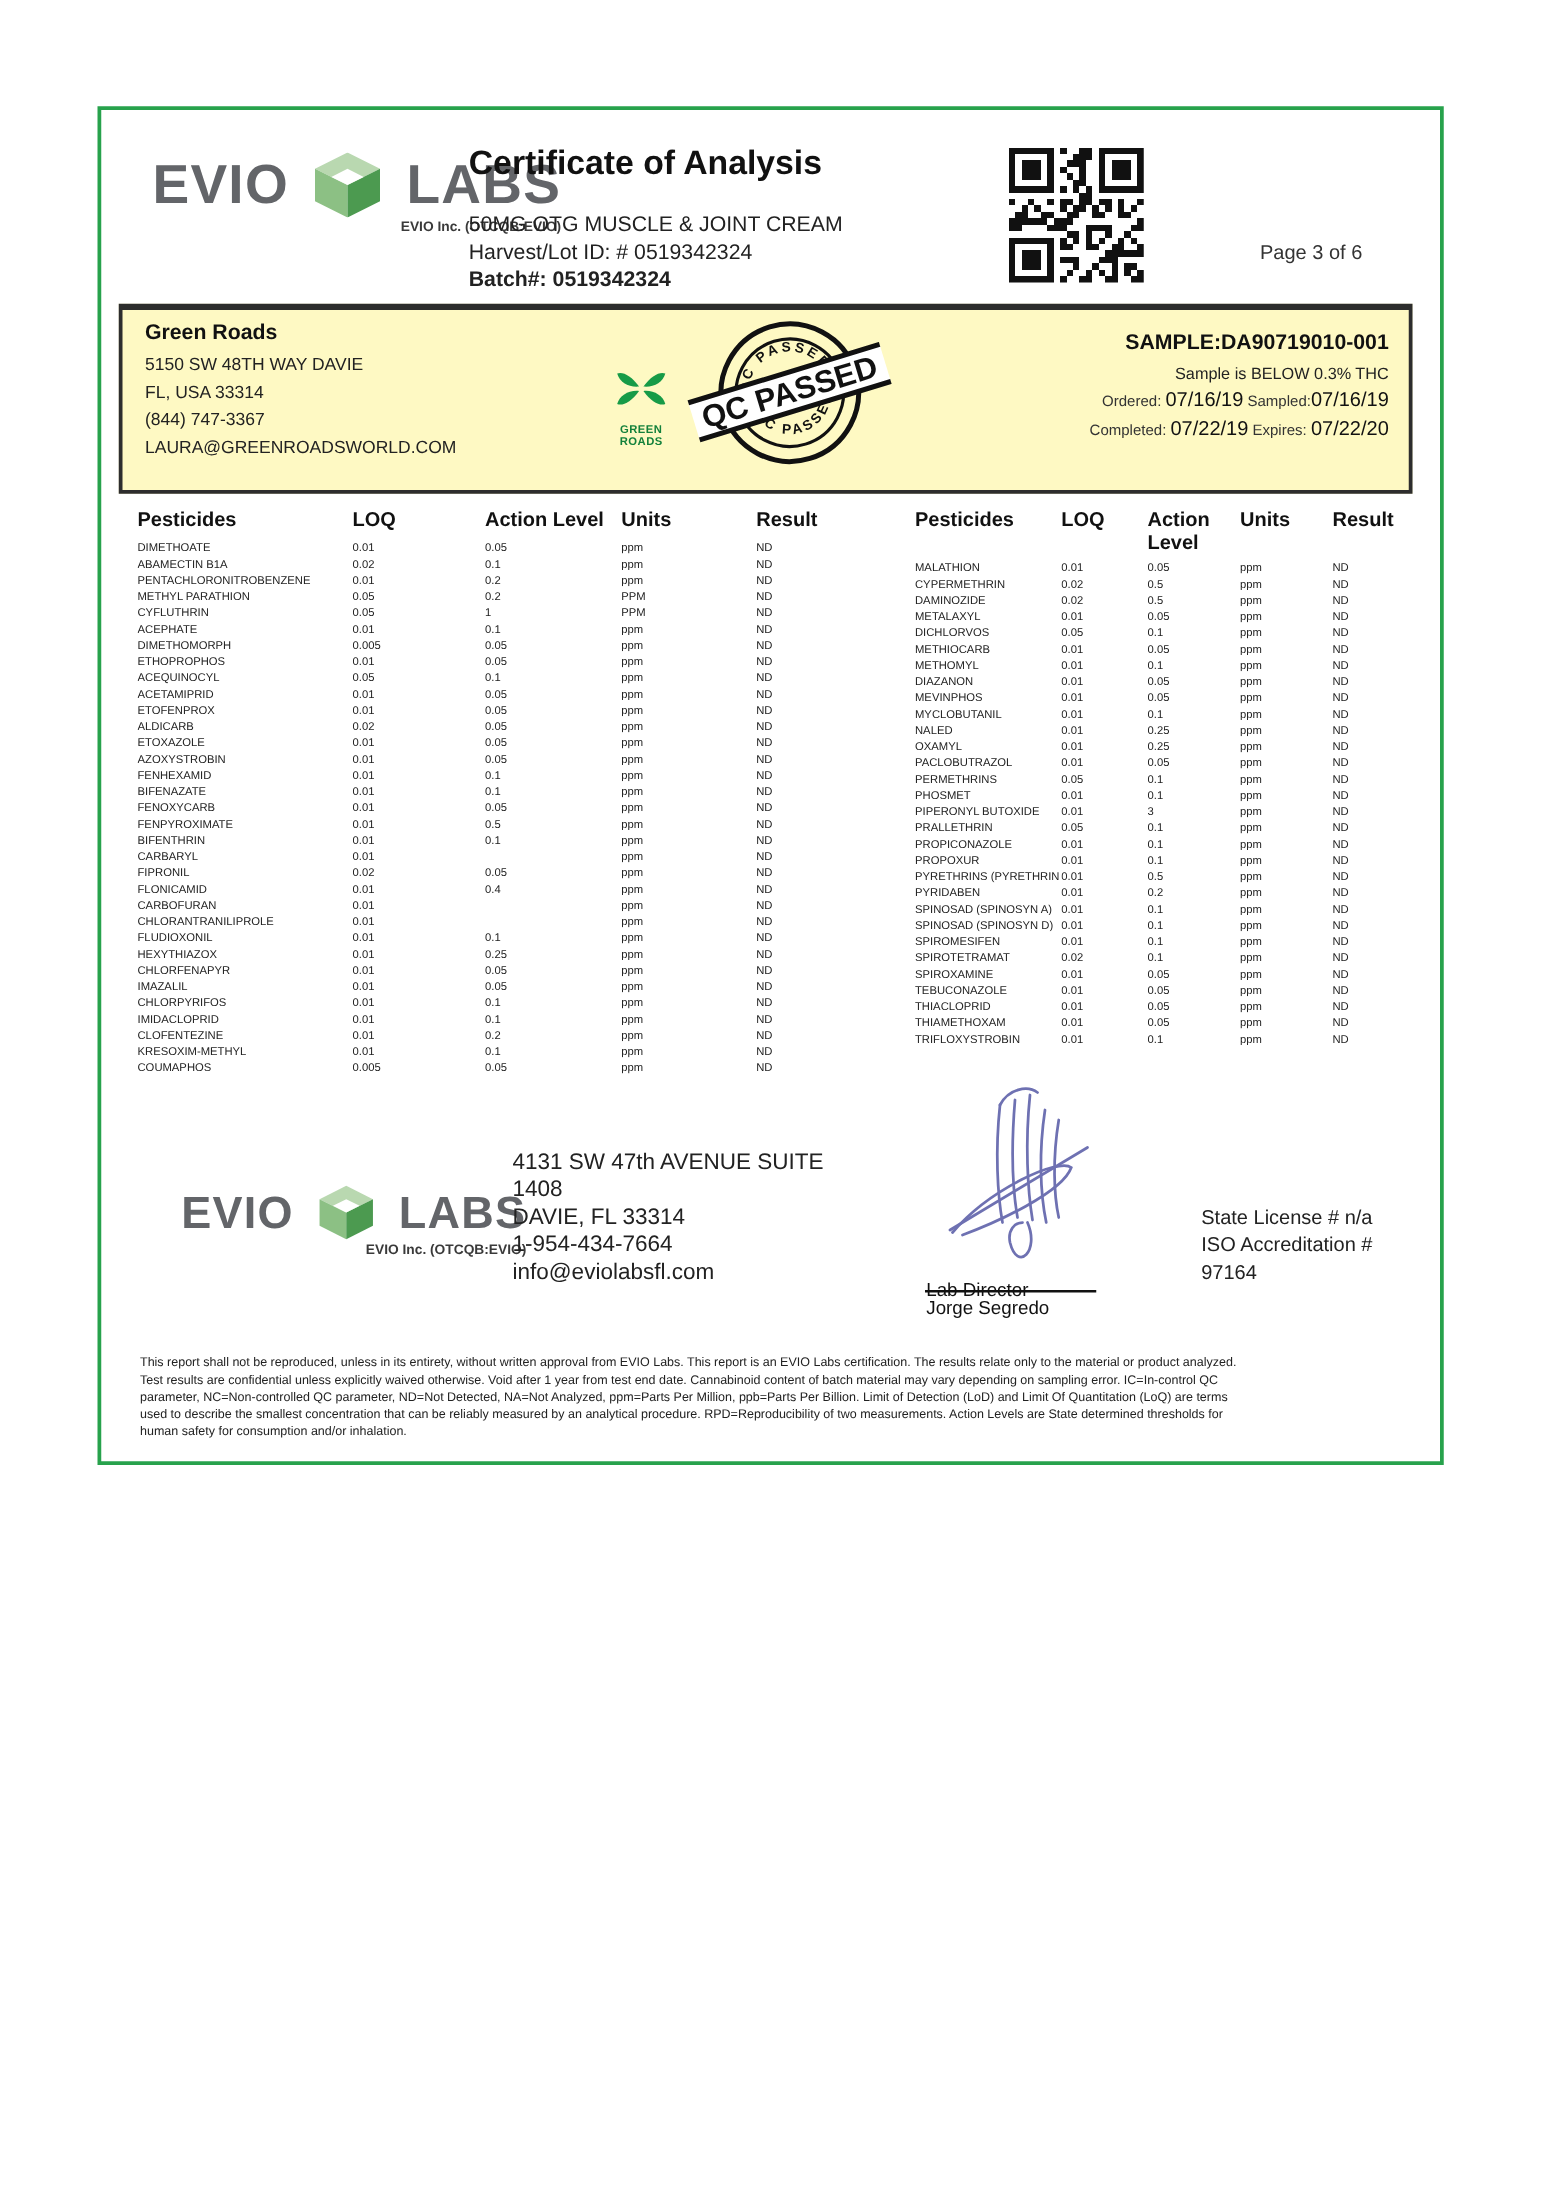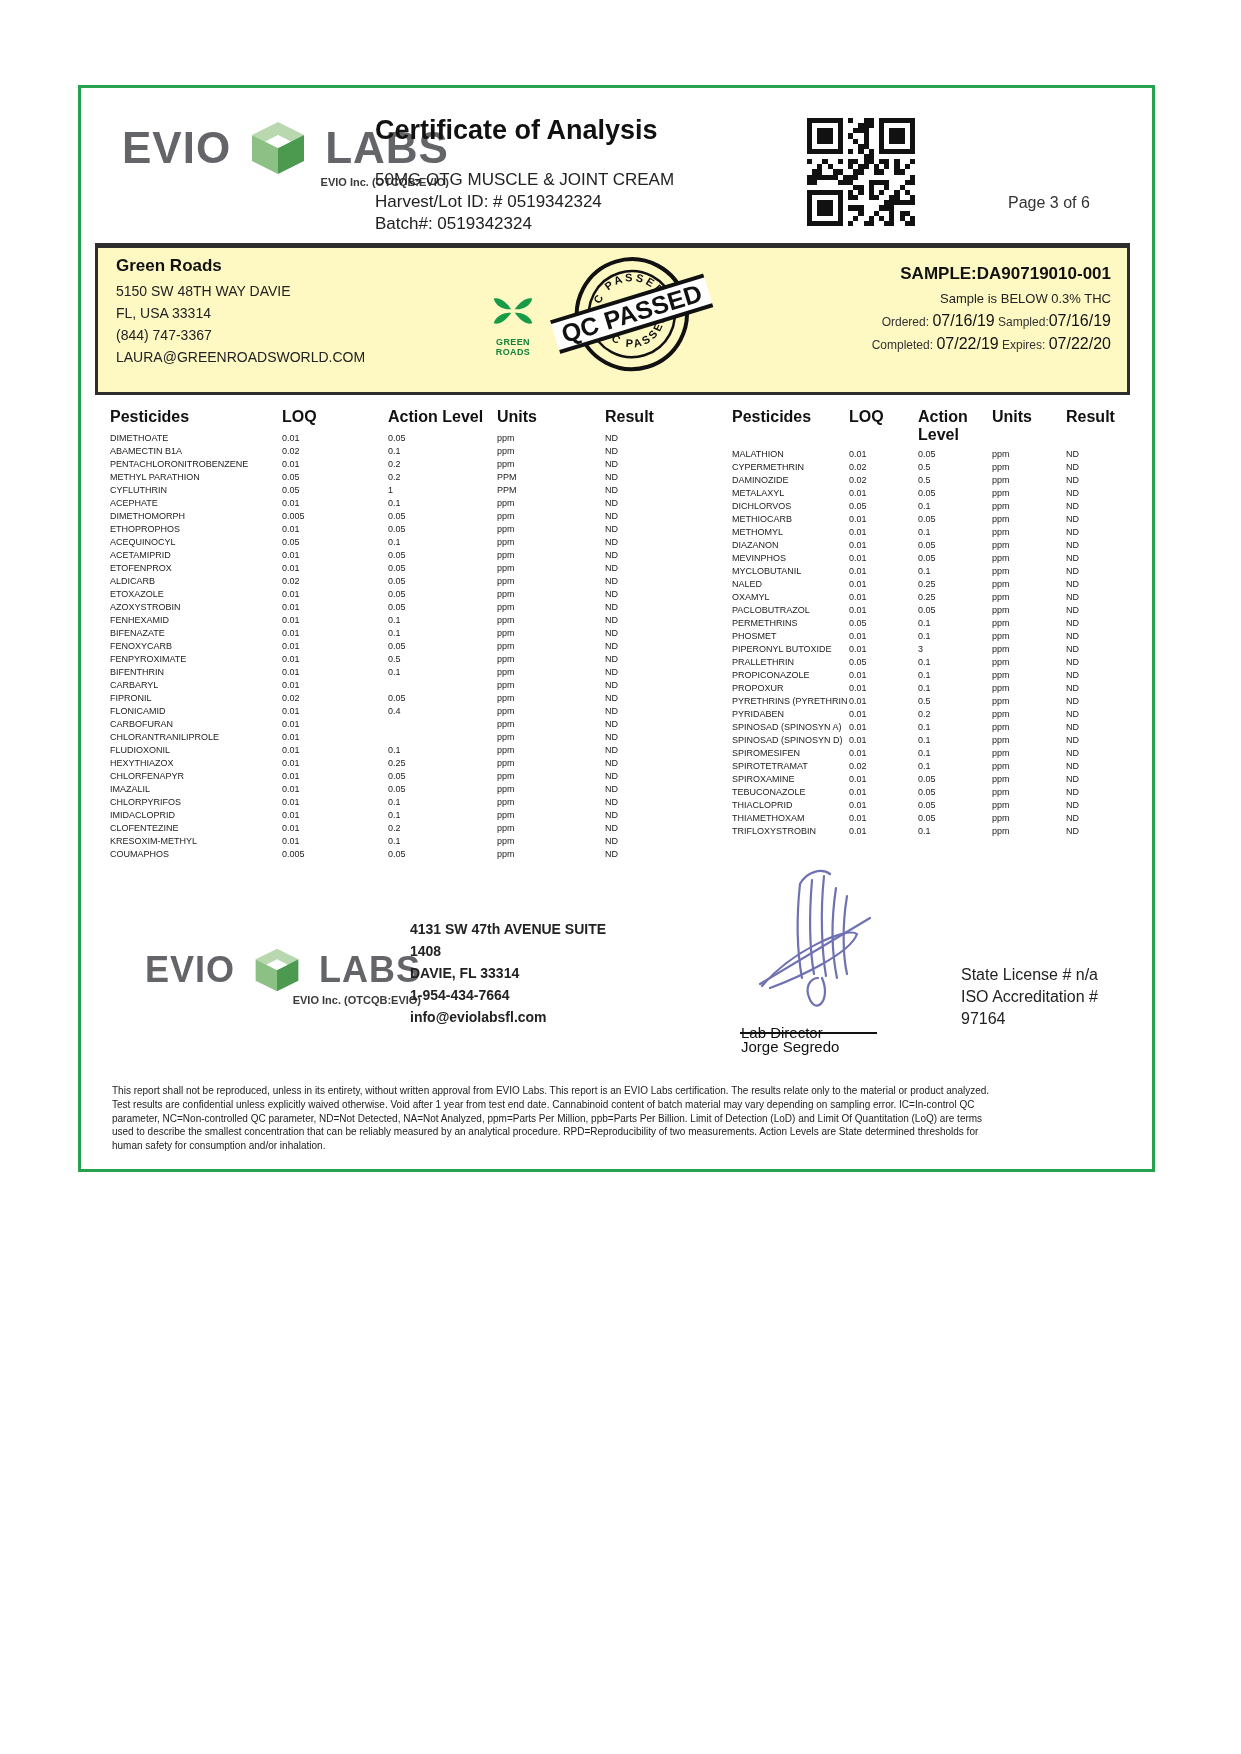--- a/index.html
+++ b/index.html
@@ -42,21 +42,21 @@
   .thead-right .hc2{width:60px;line-height:1.15;}
   .tbody{position:absolute;}
   .tbody-left{left:110px;top:431px;width:560px;}
   .tbody-right{left:732px;top:447px;width:395px;}
   .prow{display:grid;height:13px;align-items:center;}
   .tbody-left .prow{grid-template-columns:172px 106px 109px 108px 1fr;}
   .tbody-right .prow{grid-template-columns:117px 69px 74px 74px 1fr;}
   .pcell{font-size:9px;color:#222;white-space:nowrap;overflow:hidden;}
 
   
-  .f-addr{position:absolute;left:410px;top:918px;font-size:14px;color:#222;line-height:22px;font-weight:bold;}
+  .f-addr{position:absolute;left:410px;top:918px;font-size:18px;color:#222;line-height:22px;}
   .license{position:absolute;left:961px;top:964px;font-size:16px;color:#222;line-height:22px;}
   .signature-svg{position:absolute;left:752px;top:866px;}
   .sig-line{position:absolute;left:740px;top:1032px;width:137px;border-top:2px solid #111;}
   .sig-name{position:absolute;left:741px;top:1038px;font-size:15px;color:#111;}
   .sig-title{position:absolute;left:741px;top:1024px;font-size:15px;color:#111;}
   .disclaimer{position:absolute;left:112px;top:1084px;width:892px;font-size:10px;line-height:13.8px;color:#222;}
 </style>
 </head>
 <body>
 
@@ -71,21 +71,21 @@
       <polygon points="54,13 28,26 28,52 54,39" fill="#4c9a50"></polygon>
       <polygon points="28,13 41,19.5 28,26 15,19.5" fill="#ffffff"></polygon>
     </svg>
     <span class="labs-word">LABS</span>
     <span class="evio-sub">EVIO Inc. (OTCQB:EVIO)</span>
   </div>
 
   <div class="coa-title">Certificate of Analysis</div>
   <div class="hline" style="top:170px;">50MG OTG MUSCLE &amp; JOINT CREAM</div>
   <div class="hline" style="top:192px;">Harvest/Lot ID: # 0519342324</div>
-  <div class="hline" style="top:214px;">Batch#: 0519342324</div>
+  <div class="hline" style="top:214px;font-weight:bold;">Batch#: 0519342324</div>
 
   <svg class="qr" id="qr-svg" viewBox="0 0 21 21" shape-rendering="crispEdges">
       <rect x="0" y="0" width="1" height="1" fill="#111"></rect>
       <rect x="1" y="0" width="1" height="1" fill="#111"></rect>
       <rect x="2" y="0" width="1" height="1" fill="#111"></rect>
       <rect x="3" y="0" width="1" height="1" fill="#111"></rect>
       <rect x="4" y="0" width="1" height="1" fill="#111"></rect>
       <rect x="5" y="0" width="1" height="1" fill="#111"></rect>
       <rect x="6" y="0" width="1" height="1" fill="#111"></rect>
       <rect x="8" y="0" width="1" height="1" fill="#111"></rect>

